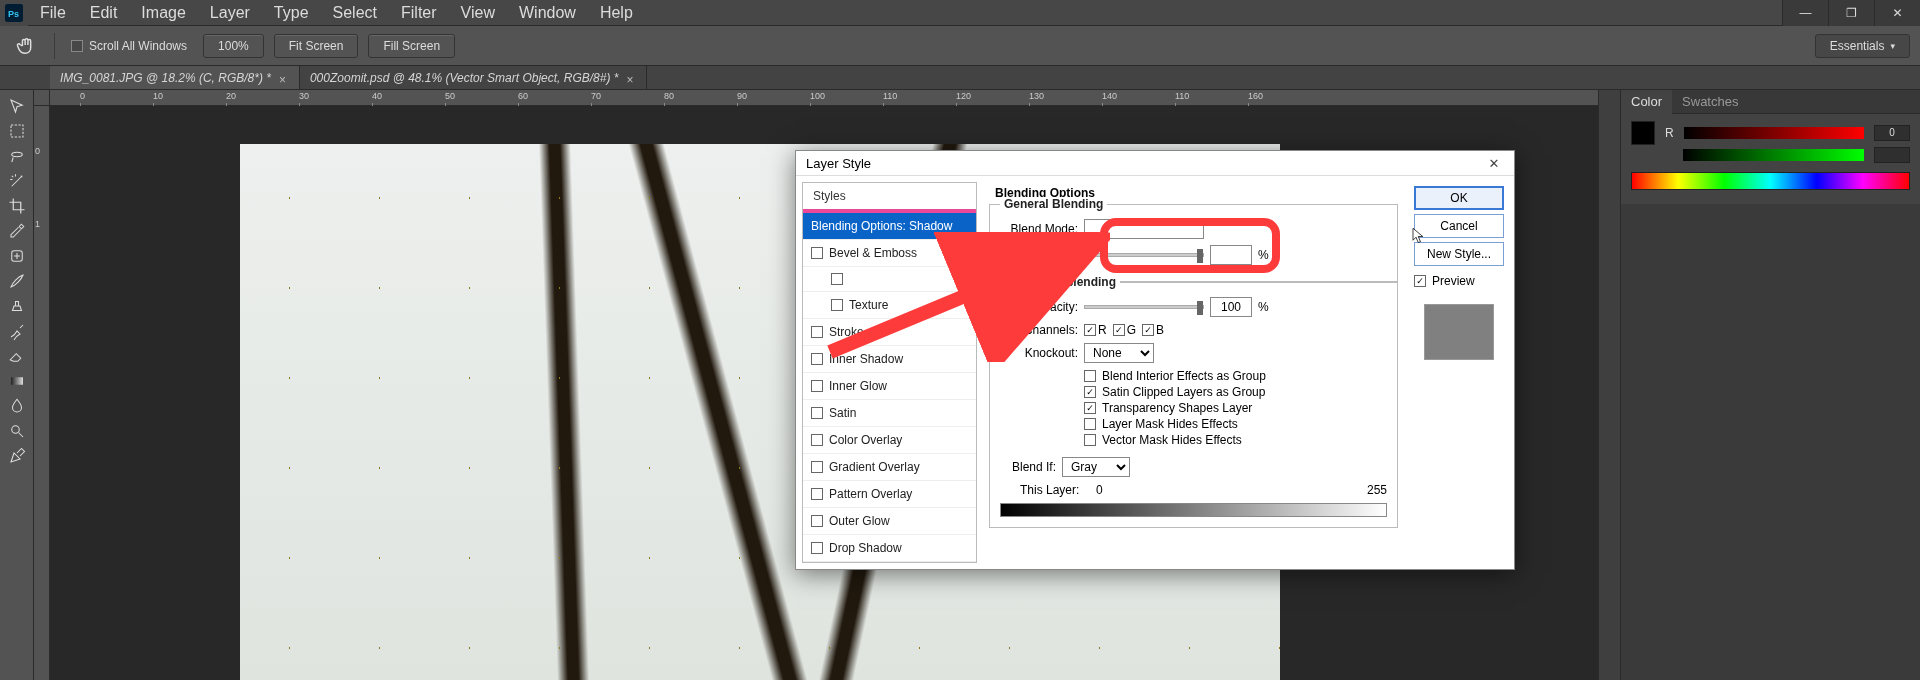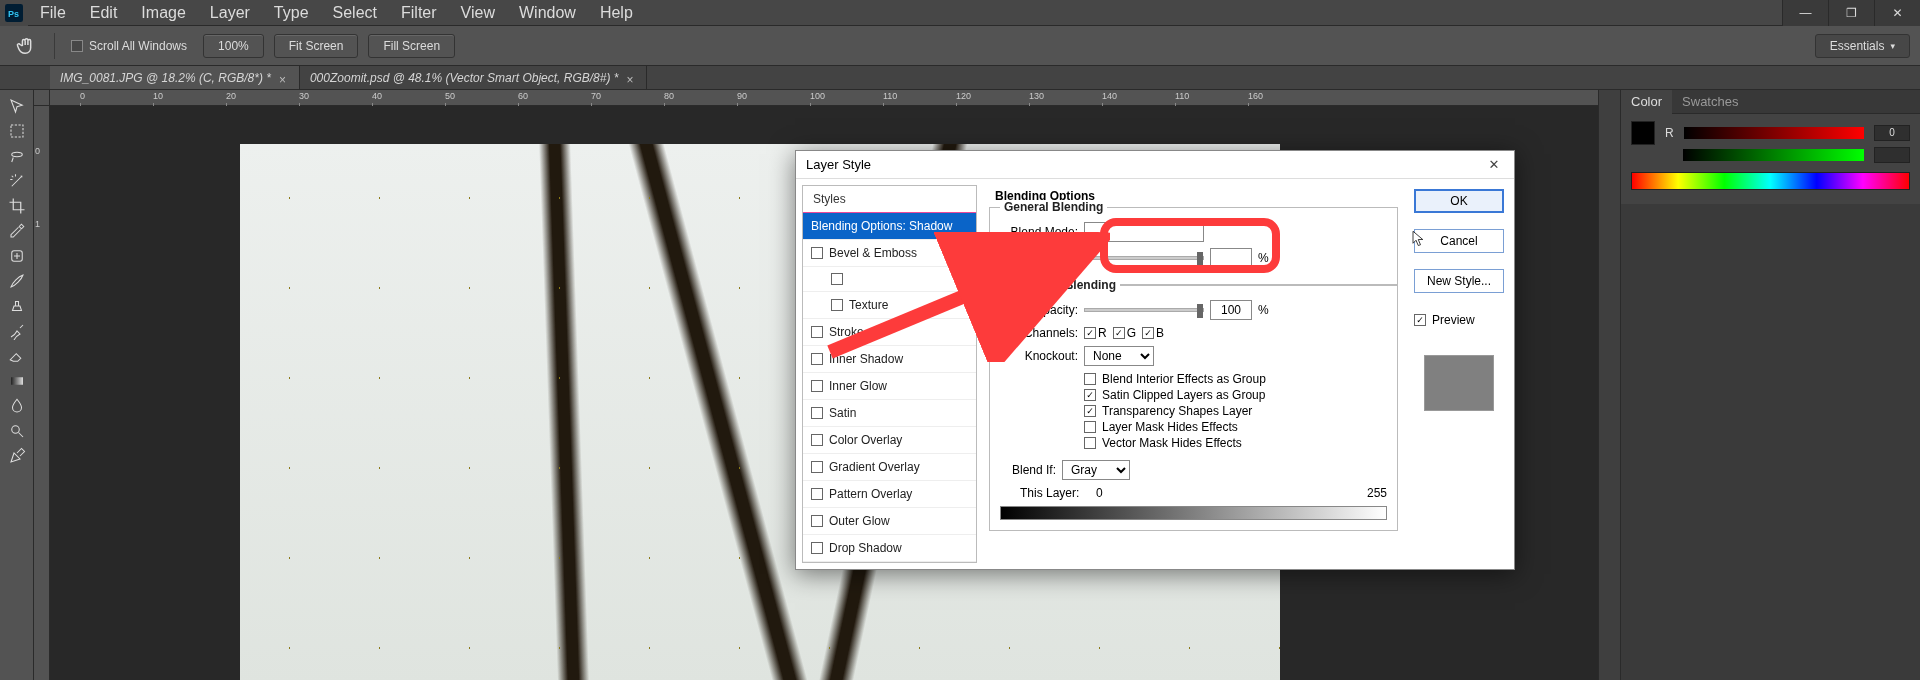--- a/index.html
+++ b/index.html
@@ -69,39 +69,39 @@
   .slider-val { width:36px; height:16px; background:#2f2f2f; border:1px solid #222; color:#ddd; text-align:center; font-size:10px; line-height:14px; }
   .hue-strip { height:18px; margin:6px 0; background:linear-gradient(to right, #f00, #ff0, #0f0, #0ff, #00f, #f0f, #f00); border:1px solid #222; }
   .panel-spacer { flex:1; background:#3a3a3a; }
 
   
   .dialog { position:absolute; top:150px; left:795px; width:720px; height:420px; background:#fff; color:#000; border:1px solid #888; box-shadow:0 4px 24px rgba(0,0,0,.5); display:flex; flex-direction:column; font-size:12px; }
   .dlg-title { height:30px; display:flex; align-items:center; padding:0 10px; font-size:13px; border-bottom:1px solid #ddd; }
   .dlg-close { margin-left:auto; width:20px; height:20px; display:flex; align-items:center; justify-content:center; color:#444; }
   .dlg-body { flex:1; display:flex; }
   .styles-col { width:175px; border:1px solid #bbb; margin:6px; display:flex; flex-direction:column; }
-  .styles-head { padding:6px 10px; border-bottom:1px solid #ec4899; color:#333; }
+  .styles-head { padding:6px 10px; border-bottom:4px solid #ec4899; color:#333; }
   .style-row { padding:6px 8px; display:flex; align-items:center; gap:6px; color:#222; border-bottom:1px solid #eee; position:relative; }
   .style-row.sel { background:#0a64c8; color:#fff; }
   .style-row.indent { padding-left:28px; }
   .chk { width:12px; height:12px; border:1px solid #666; background:#fff; display:inline-flex; align-items:center; justify-content:center; font-size:9px; color:#000; }
   .chk.on::after { content:"✓"; }
   .options-col { flex:1; padding:10px 6px; position:relative; }
   .grp { border:1px solid #bbb; margin-bottom:0; padding:8px 10px 10px; position:relative; }
   .grp-title { position:absolute; top:-8px; left:10px; background:#fff; padding:0 4px; font-weight:600; color:#222; font-size:12px; }
   .frow { display:flex; align-items:center; gap:6px; margin:6px 0; font-size:12px; }
   .frow label { min-width:78px; text-align:right; }
   select.psel, input.ptxt { height:20px; border:1px solid #888; background:#fff; font-size:12px; padding:0 4px; }
   .ptxt { width:42px; text-align:center; }
   .blend-select { width:120px; background:#0a64c8; color:#fff; border:1px solid #666; }
   .slider2 { flex:0 0 120px; height:4px; background:#ccc; border:1px solid #aaa; position:relative; }
   .slider2 .thumb { position:absolute; right:0; top:-5px; width:6px; height:14px; background:#666; }
   .chan-chk { display:flex; align-items:center; gap:2px; }
   .blendif-track { height:14px; margin-top:4px; background:linear-gradient(to right,#000,#fff); border:1px solid #888; position:relative; }
-  .btns-col { width:110px; padding:10px; display:flex; flex-direction:column; gap:16px; align-items:stretch; }
+  .btns-col { width:110px; padding:10px; display:flex; flex-direction:column; gap:4px; align-items:stretch; }
   .dlg-btn { height:24px; border:1px solid #7a9fd4; background:#fff; color:#000; display:flex; align-items:center; justify-content:center; position:relative; }
   .dlg-btn.ok { border:2px solid #3a78d6; background:#eaf1fb; }
   .prev-swatch { width:70px; height:56px; background:#808080; border:1px solid #999; margin-top:6px; align-self:center; }
   .cursor-annot { position:absolute; top:50px; left:427px; width:18px; height:18px; z-index:30; }
   
   .red-box { position:absolute; top:218px; left:1100px; width:180px; height:55px; border:8px solid #fd3b3b; border-radius:16px; z-index:20; pointer-events:none; }
   .red-arrow { position:absolute; top:232px; left:820px; width:290px; height:130px; z-index:20; pointer-events:none; }
 </style>
 </head>
 <body>

